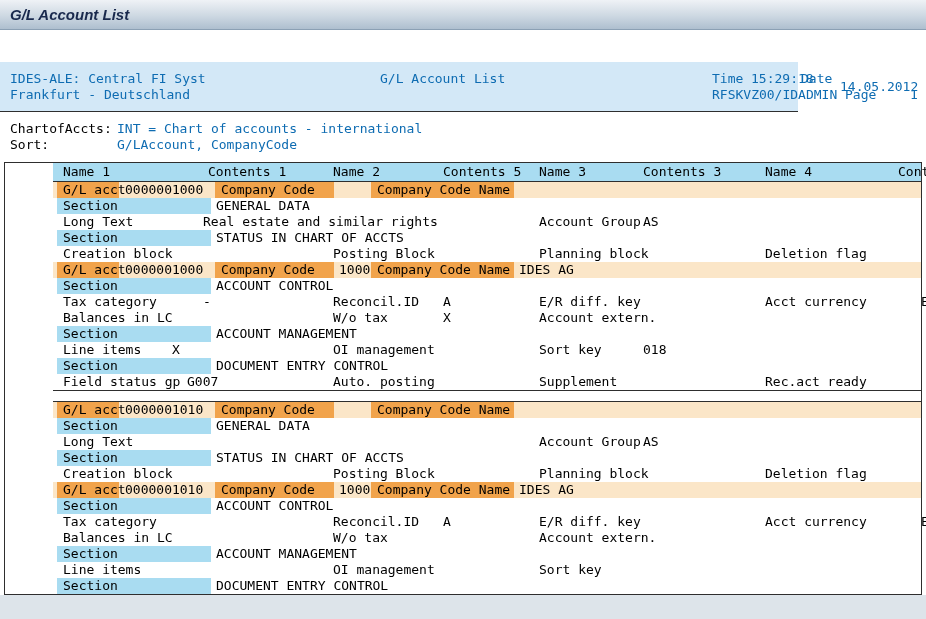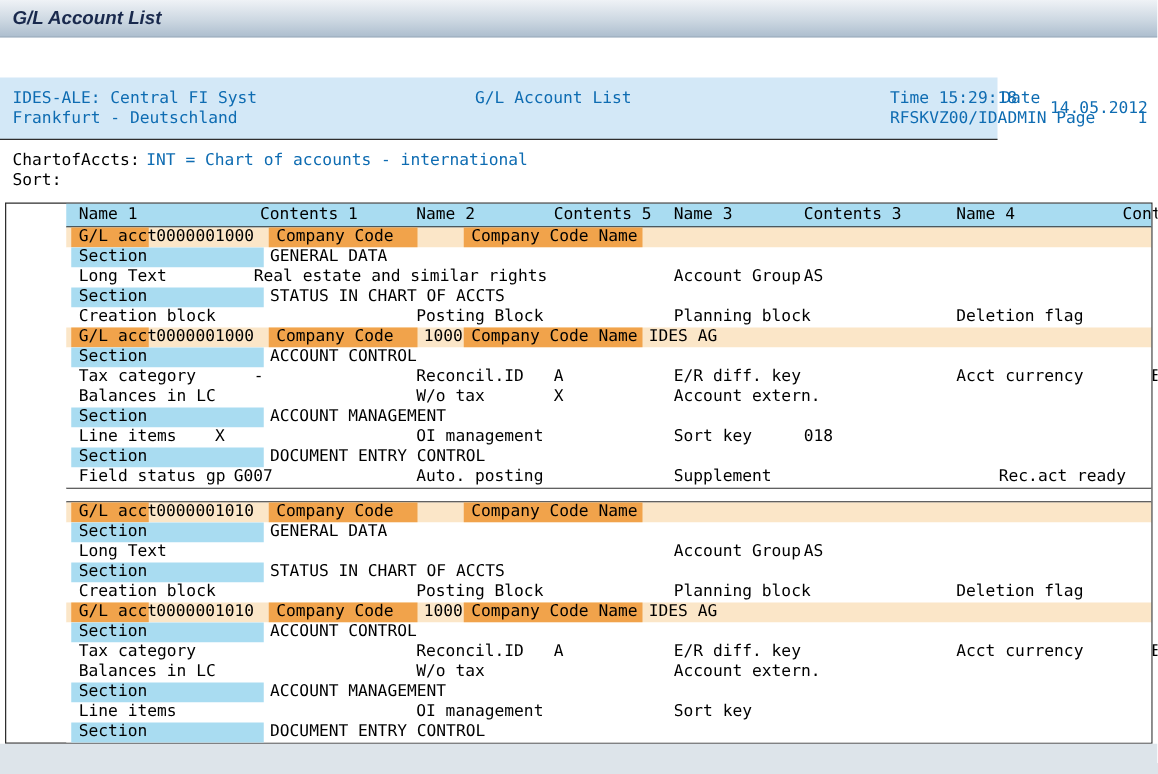--- a/index.html
+++ b/index.html
@@ -88,20 +88,21 @@
   <span class="abs" style="left:10px;top:25px">Frankfurt - Deutschland</span>
   <span class="abs" style="left:712px;top:25px">RFSKVZ00/IDADMIN</span>
   <span class="abs" style="left:845px;top:25px">Page</span>
   <span class="abs" style="left:910px;top:25px">1</span>
 </div>
 
 <div class="meta">
   <span class="abs lbl" style="left:10px;top:9px">ChartofAccts:</span>
   <span class="abs val" style="left:117px;top:9px">INT = Chart of accounts - international</span>
   <span class="abs lbl" style="left:10px;top:25px">Sort:</span>
+  <span class="abs val" style="left:117px;top:25px">G/LAccount, CompanyCode</span>
 </div>
 
 <div class="listtable">
     <div class="hdr-row">
       <span class="cell" style="left: 10px;">Name 1</span>
       <span class="cell" style="left: 155px;">Contents 1</span>
       <span class="cell" style="left: 280px;">Name 2</span>
       <span class="cell" style="left: 390px;">Contents 5</span>
       <span class="cell" style="left: 486px;">Name 3</span>
       <span class="cell" style="left: 590px;">Contents 3</span>
@@ -174,21 +175,21 @@
     </div>
     <div class="row row-section">
       <span class="cell blk bg-cyan" style="left: 4px; width: 154px;">Section</span>
       <span class="cell" style="left: 163px;">DOCUMENT ENTRY CONTROL</span>
     </div>
     <div class="row row-data">
       <span class="cell" style="left: 10px;">Field status gp</span>
       <span class="cell" style="left: 134px;">G007</span>
       <span class="cell" style="left: 280px;">Auto. posting</span>
       <span class="cell" style="left: 486px;">Supplement</span>
-      <span class="cell" style="left: 712px; margin-left: 34px;">Rec.act ready</span>
+      <span class="cell" style="left: 712px;">Rec.act ready</span>
     </div>
     <div class="block-sep"></div>
     <div class="row row-gl">
       <span class="cell blk bg-orange" style="left: 4px; width: 62px;">G/L acct</span>
       <span class="cell" style="left: 72px;">0000001010</span>
       <span class="cell blk bg-orange" style="left: 162px; width: 119px;">Company Code</span>
       <span class="cell blk bg-orange" style="left: 318px; width: 143px;">Company Code Name</span>
     </div>
     <div class="row row-section">
       <span class="cell blk bg-cyan" style="left: 4px; width: 154px;">Section</span>

